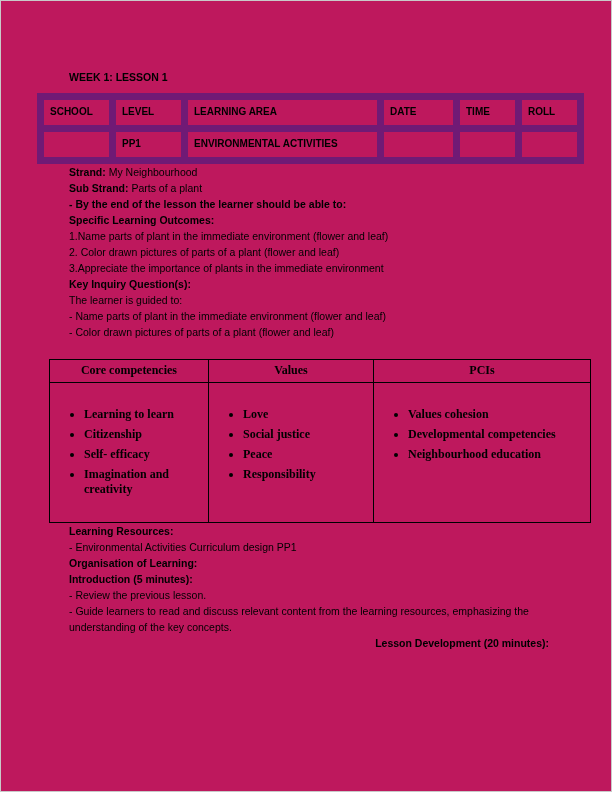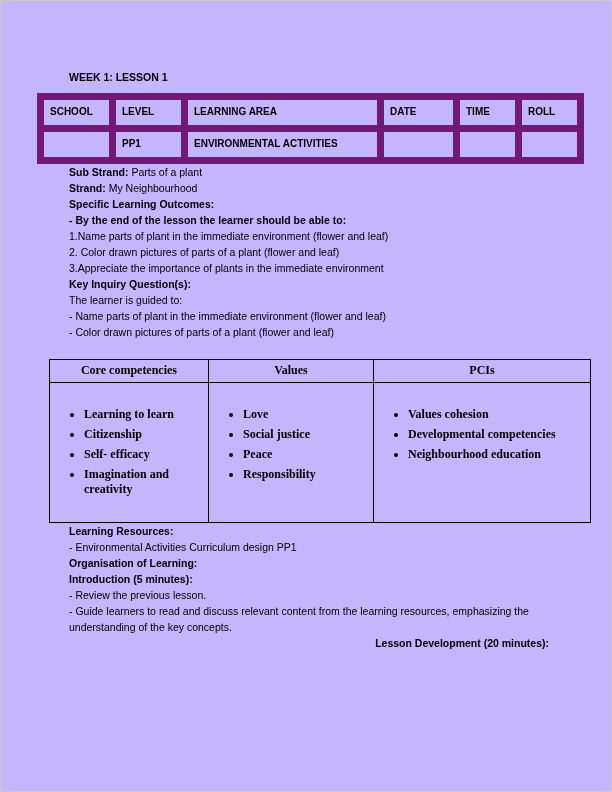--- a/index.html
+++ b/index.html
@@ -4,21 +4,21 @@
 <style>
   html, body {
     margin: 0;
     padding: 0;
     background: #ffffff;
   }
   .page {
     position: relative;
     width: 612px;
     height: 792px;
-    background: #c4b5fd;
+    background: #be185d;
     box-sizing: border-box;
     border: 1px solid #c9c9c9;
     font-family: "Liberation Sans", sans-serif;
     font-size: 10.5px;
     color: #000000;
     overflow: hidden;
   }
   .b { font-weight: bold; }
 
   .heading {
@@ -121,26 +121,26 @@
       <td></td>
       <td>PP1</td>
       <td>ENVIRONMENTAL ACTIVITIES</td>
       <td></td>
       <td></td>
       <td></td>
     </tr>
   </tbody>
     </table>
 
+  <p class="line mt-strand"><span class="b">Strand:</span> <span>My Neighbourhood</span></p>
+
   <p class="line mt-substrand"><span class="b">Sub Strand:</span> <span>Parts of a plant</span></p>
 
-  <p class="line mt-strand"><span class="b">Strand:</span> <span>My Neighbourhood</span></p>
-
+  <p class="line b">- By the end of the lesson the learner should be able to:</p>
   <p class="line b mt-slo">Specific Learning Outcomes:</p>
-  <p class="line b">- By the end of the lesson the learner should be able to:</p>
 
   <p class="line mt-items">1.Name parts of plant in the immediate environment (flower and leaf)</p>
   <p class="line">2. Color drawn pictures of parts of a plant (flower and leaf)</p>
   <p class="line">3.Appreciate the importance of plants in the immediate environment</p>
 
   <p class="line b mt-kiq">Key Inquiry Question(s):</p>
   <p class="line">The learner is guided to:</p>
   <p class="line">- Name parts of plant in the immediate environment (flower and leaf)</p>
   <p class="line">- Color drawn pictures of parts of a plant (flower and leaf)</p>
 

